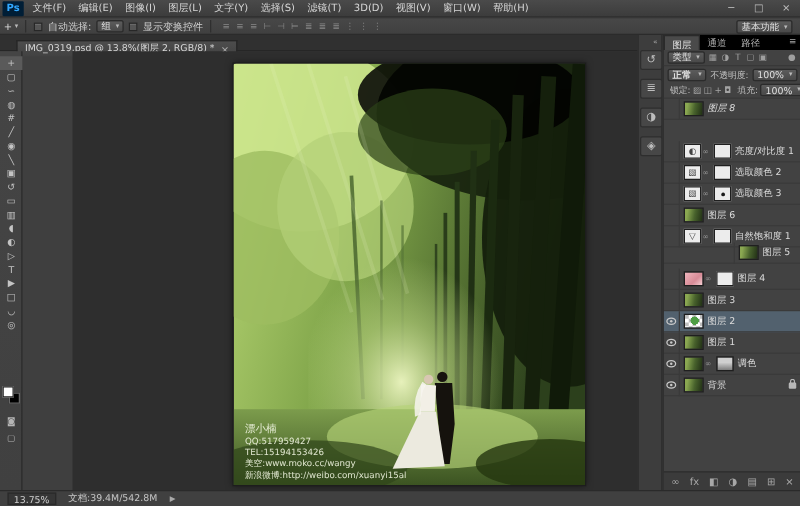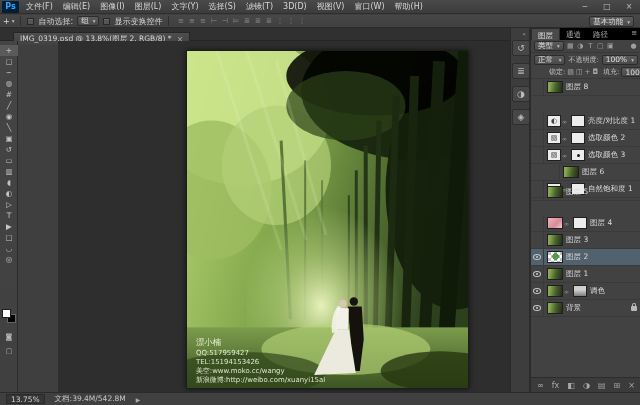--- a/index.html
+++ b/index.html
@@ -44,21 +44,21 @@
   #dock-collapse{position:absolute;right:3px;top:2px;font-size:6px;color:#aaa;}
   
   #layers-panel{left:530px;top:28px;width:110px;height:364px;background:#424242;border-left:1px solid #2b2b2b;}
   #panel-tabs{position:absolute;left:0;top:0;width:110px;height:12px;background:#000000;display:flex;align-items:flex-end;}
   .ptab{font-size:7.5px;color:#b5b5b5;padding:1px 6px;height:12px;line-height:11px;}
   .ptab.active{background:#4a4a4a;color:#e6e6e6;border:1px solid #2a2a2a;border-bottom:none;}
   #panel-menu{position:absolute;right:3px;top:1px;font-size:7px;color:#aaa;}
   #filter-row{position:absolute;left:0;top:12px;width:110px;height:13px;display:flex;align-items:center;gap:2px;padding:0 3px;border-bottom:1px solid #383838;}
   .filter-ic{font-size:7px;color:#9f9f9f;width:9px;text-align:center;}
   #blend-row{position:absolute;left:0;top:25px;width:110px;height:13px;display:flex;align-items:center;gap:3px;padding:0 3px;}
-  #lock-row{position:absolute;left:0;top:38px;width:110px;height:13px;display:flex;align-items:center;gap:2px;padding:0 18px;border-bottom:1px solid #383838;}
+  #lock-row{position:absolute;left:0;top:38px;width:110px;height:13px;display:flex;align-items:center;gap:2px;padding:0 5px;border-bottom:1px solid #383838;}
   .lock-ic{font-size:7px;color:#a5a5a5;}
   .small-label{font-size:7px;color:#c0c0c0;white-space:nowrap;}
   
   #layer-list{position:absolute;left:0;top:51px;width:110px;height:298px;overflow:hidden;}
   .lrow{position:absolute;left:0;width:110px;height:17px;display:flex;align-items:center;border-bottom:1px solid #3a3a3a;}
   .lrow.selected{background:#52616e;}
   .eyebox{width:13px;height:17px;border-right:1px solid #3a3a3a;display:flex;align-items:center;justify-content:center;}
   .eye{width:8px;height:6px;border:1px solid #c9c9c9;border-radius:50%;position:relative;}
   .eye::after{content:"";position:absolute;left:2px;top:1px;width:2px;height:2px;border-radius:50%;background:#c9c9c9;}
   .th{width:16px;height:12px;border:1px solid #1f1f1f;margin-left:3px;flex:none;background:linear-gradient(100deg,#8aa751 15%,#48622c 55%,#202e15 100%);}
@@ -280,21 +280,21 @@
           <span class="filter-ic">▦</span>
           <span class="filter-ic">◑</span>
           <span class="filter-ic">T</span>
           <span class="filter-ic">▢</span>
           <span class="filter-ic">▣</span>
         </span>
       <span class="filter-ic" style="margin-left:auto;">●</span>
     </div>
 
     <div id="blend-row">
-      <span class="dd" style="width:36px;justify-content:space-between;">
+      <span class="dd" style="width:36px;justify-content:space-between;font-weight:bold;">
           <span>正常</span>
           <span class="ar">▾</span>
         </span>
       <span class="small-label">不透明度:</span>
       <span class="dd">
           <span>100%</span>
           <span class="ar">▾</span>
         </span>
     </div>
 
@@ -307,21 +307,21 @@
           <span class="lock-ic">◘</span>
         </span>
       <span class="small-label" style="margin-left:3px;">填充:</span>
       <span class="dd">
           <span>100%</span>
           <span class="ar">▾</span>
         </span>
     </div>
 
     <div id="layer-list">
-        <div class="lrow" style="top: 0px;">
+        <div class="lrow" style="top: 0px; font-style: italic;">
           <span class="eyebox"></span>
           <span class="th "></span>
           <span class="lname">图层 8</span>
         </div>
         <div class="lrow" style="top: 34px;">
           <span class="eyebox"></span>
           <span class="th adj">◐</span>
           <span class="linkmini">∞</span>
           <span class="th mask"></span>
           <span class="lname">亮度/对比度 1</span>
@@ -333,33 +333,33 @@
           <span class="th mask"></span>
           <span class="lname">选取颜色 2</span>
         </div>
         <div class="lrow" style="top: 68px;">
           <span class="eyebox"></span>
           <span class="th adj">▧</span>
           <span class="linkmini">∞</span>
           <span class="th mask dot"></span>
           <span class="lname">选取颜色 3</span>
         </div>
-        <div class="lrow" style="top: 85px; padding-left: 16px;">
+        <div class="lrow" style="top: 85px;">
           <span class="eyebox"></span>
           <span class="th "></span>
           <span class="lname">图层 6</span>
         </div>
         <div class="lrow" style="top: 102px;">
           <span class="eyebox"></span>
           <span class="th adj">▽</span>
           <span class="linkmini">∞</span>
           <span class="th mask"></span>
           <span class="lname">自然饱和度 1</span>
         </div>
-        <div class="lrow" style="top: 105px;">
+        <div class="lrow" style="top: 115px; padding-left: 44px;">
           <span class="eyebox"></span>
           <span class="th "></span>
           <span class="lname">图层 5</span>
         </div>
         <div class="lrow" style="top: 136px;">
           <span class="eyebox"></span>
           <span class="th pink"></span>
           <span class="linkmini">∞</span>
           <span class="th mask"></span>
           <span class="lname">图层 4</span>

